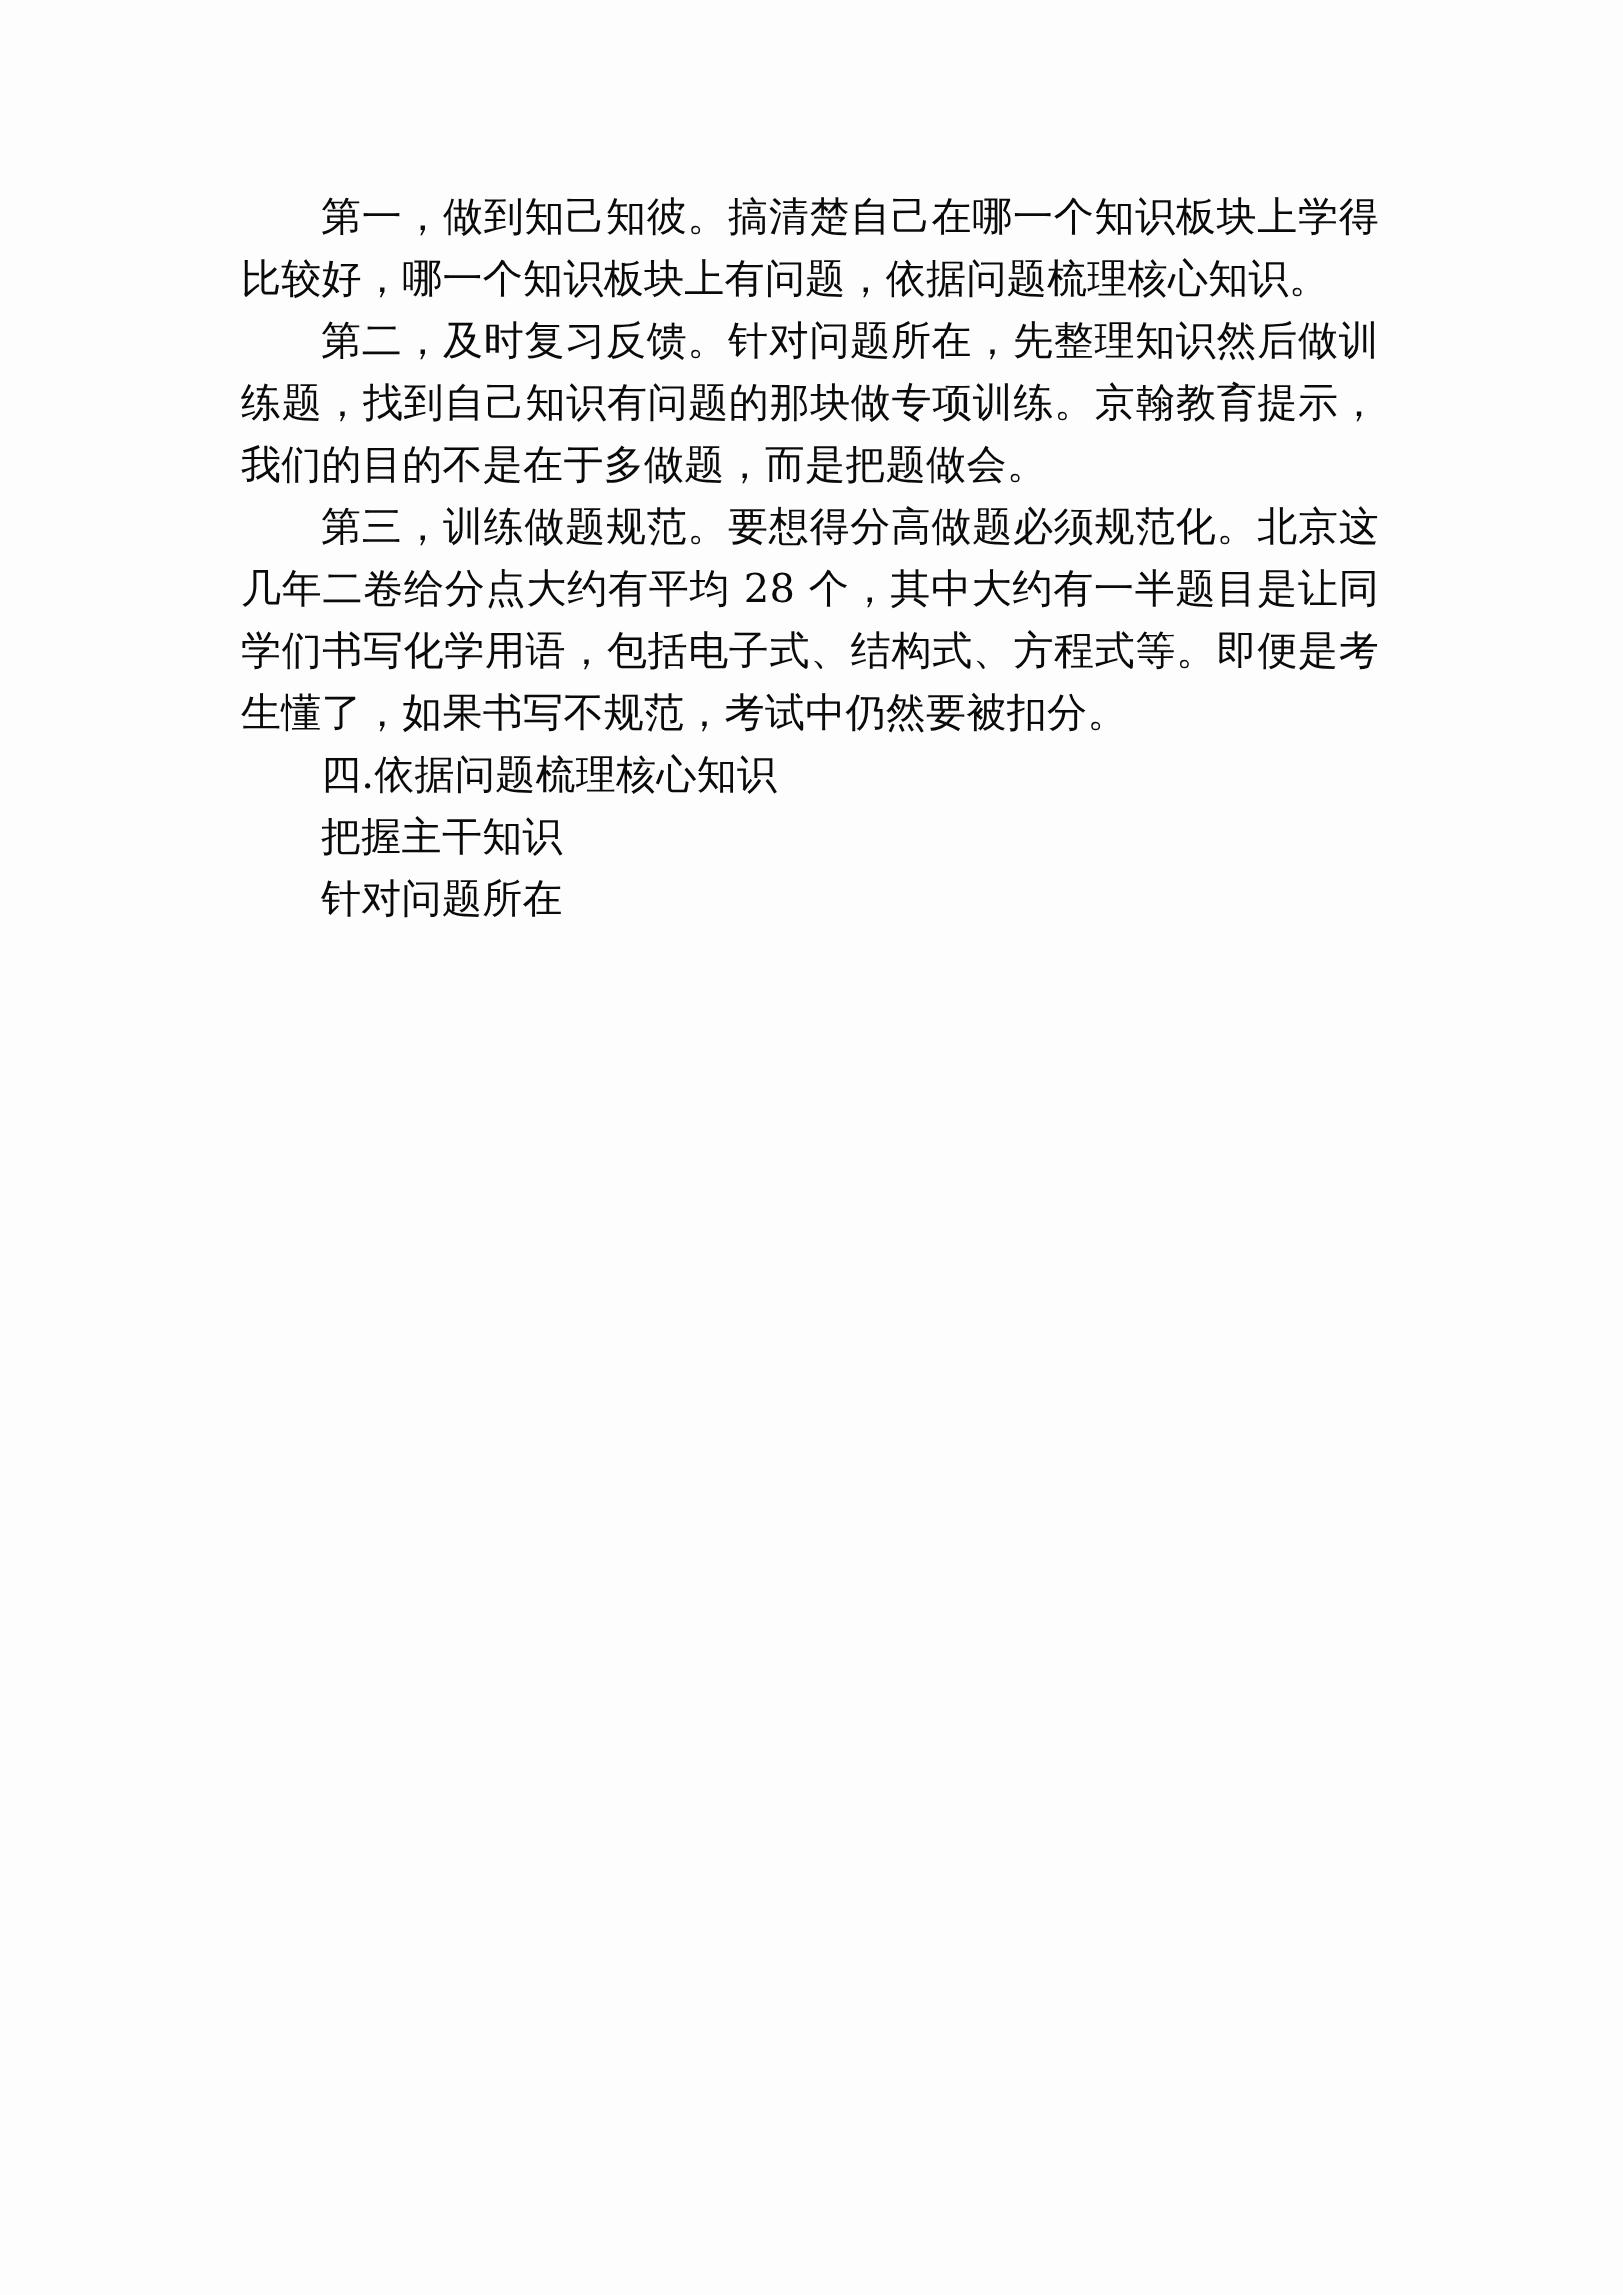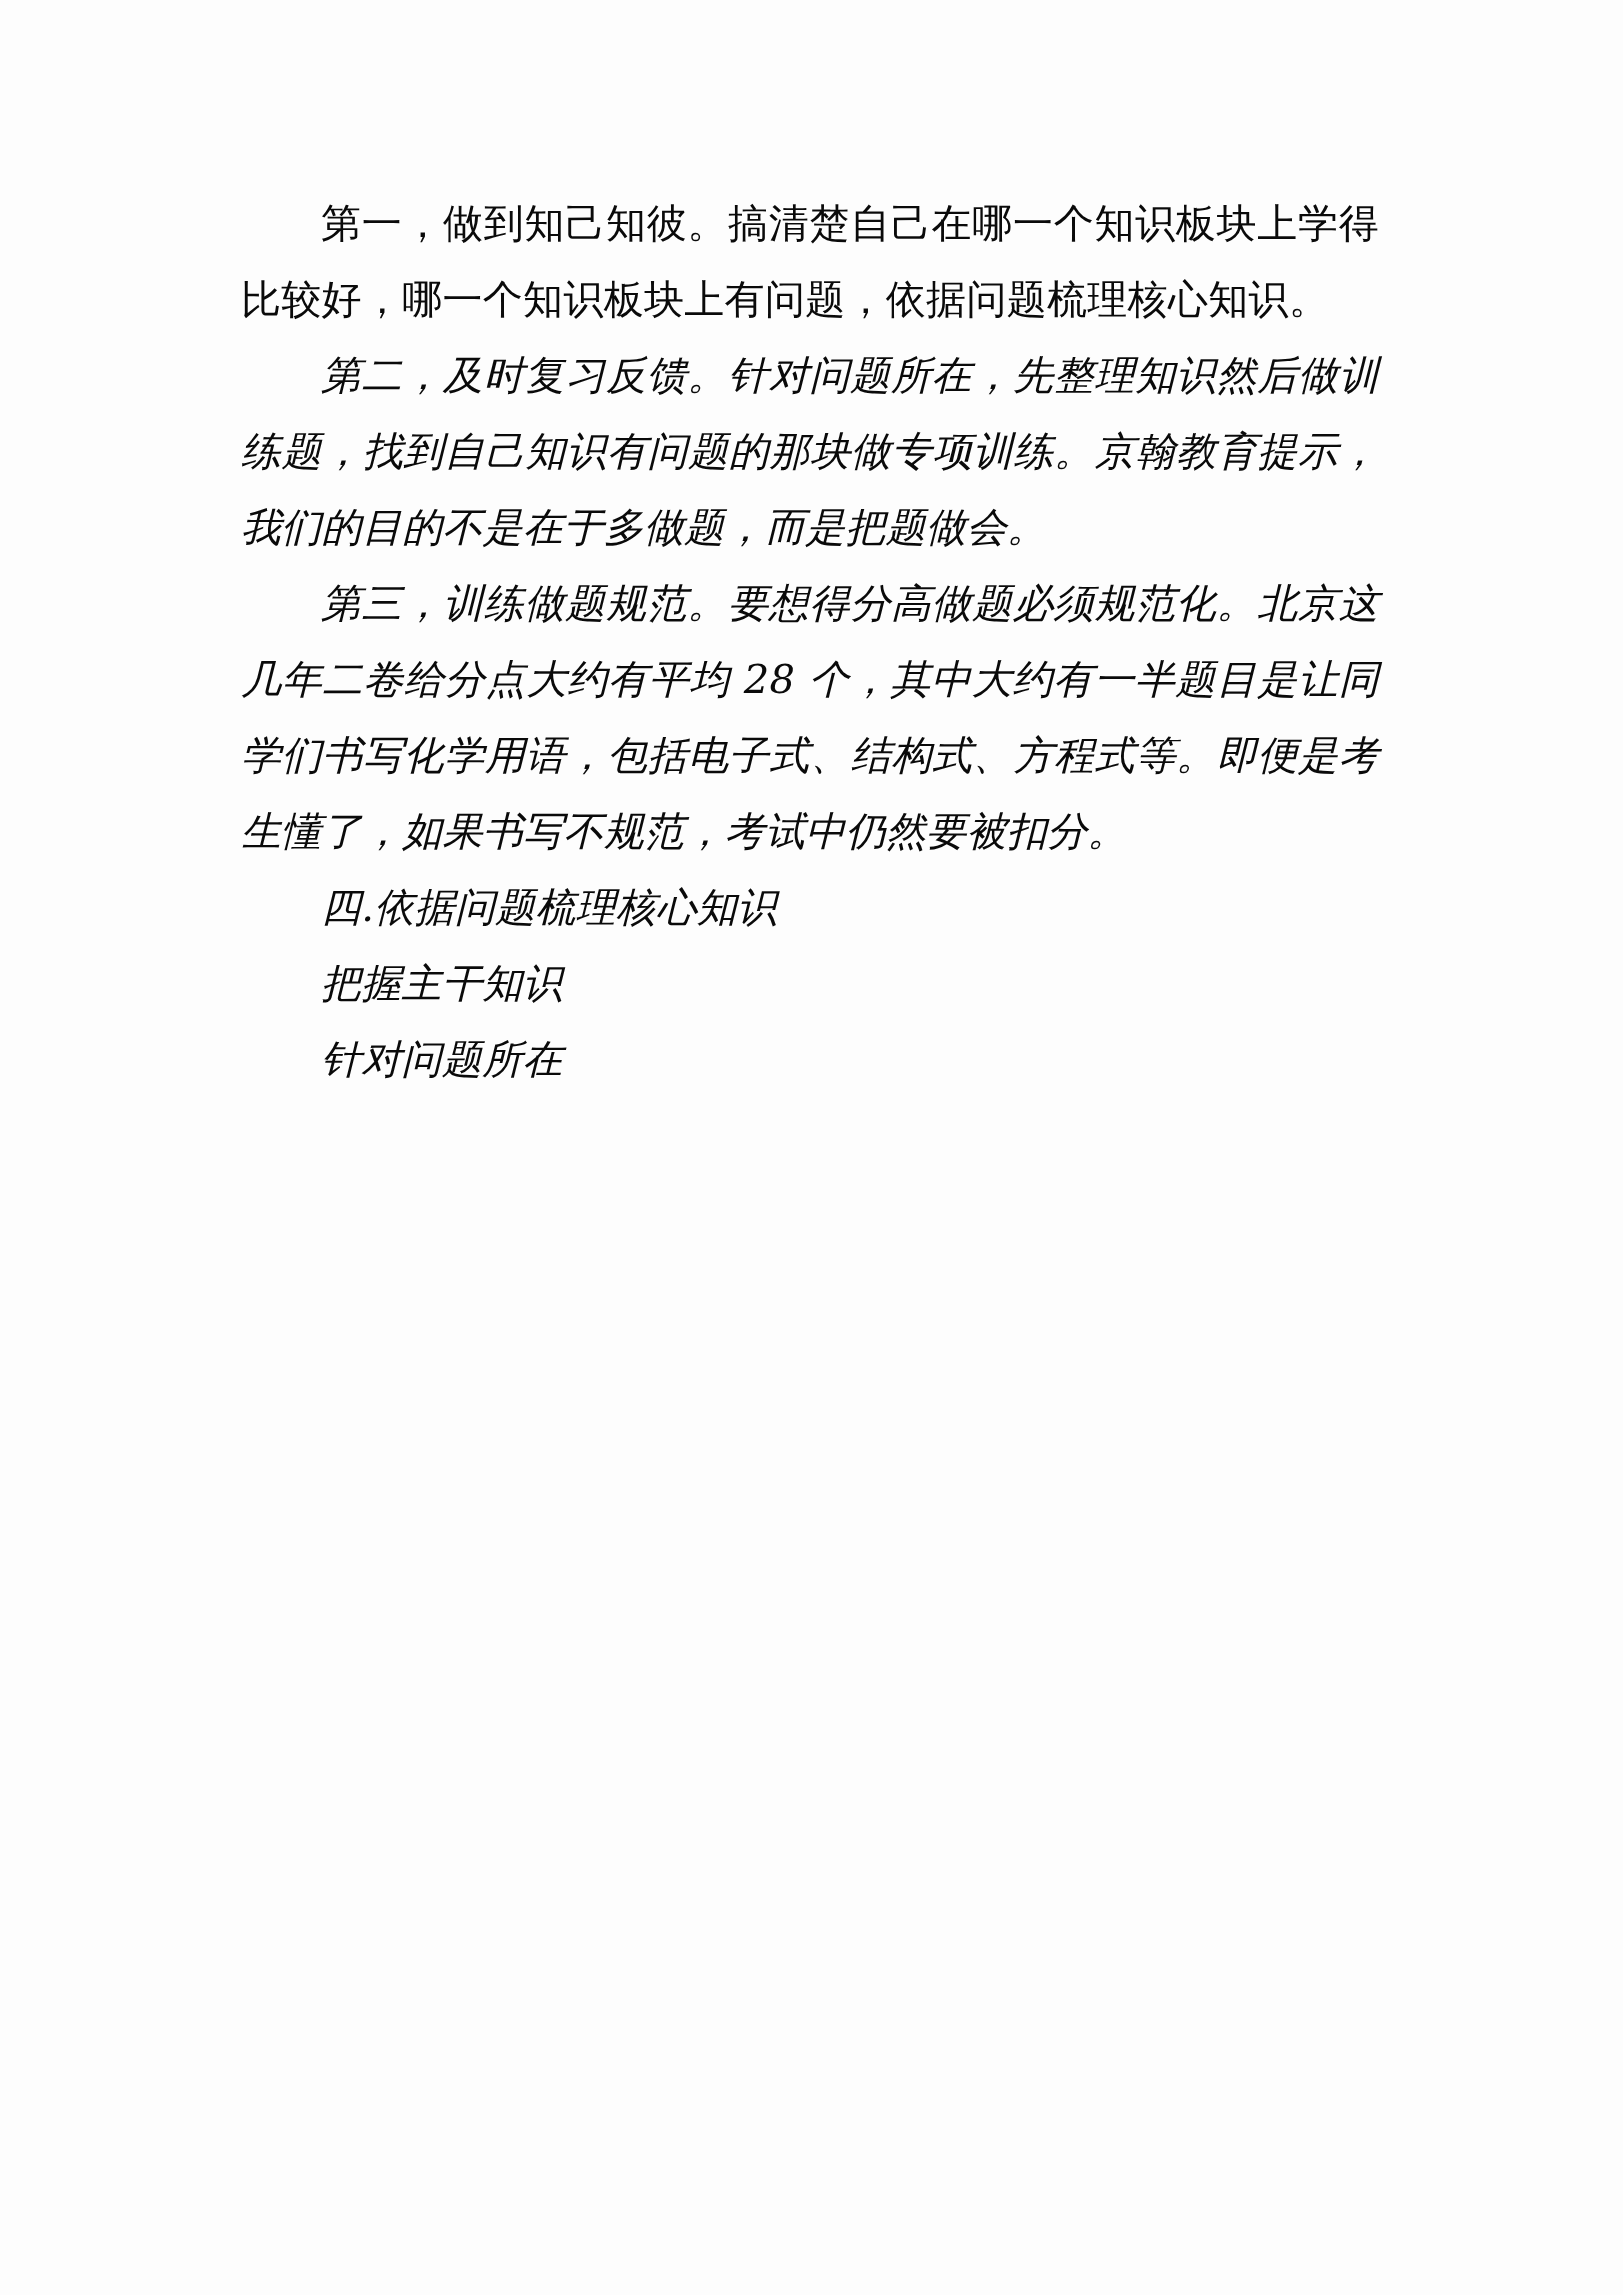--- a/index.html
+++ b/index.html
@@ -26,37 +26,36 @@
   }
   .content {
     position: absolute;
     left: 241px;
     top: 185px;
     width: 1138px;
   }
   p.para {
     margin: 0 0 0 0;
     font-size: 40px;
-    line-height: 76px;
+    line-height: 62px;
     text-align: justify;
     text-justify: inter-ideograph;
     letter-spacing: 0.3px;
     font-family: "DejaVu Serif", "Liberation Serif", serif;
     font-weight: 400;
     color: #0a0a0a;
   }
   p.indent {
     text-indent: 80px;
   }
   p.heading {
     text-indent: 80px;
   }
   .doc-body > p + p {
     margin-top: 0;
-    font-style: italic;
   }
 </style>
 </head>
 <body>
 
 <div class="page">
   <div class="content doc-body">
     <p class="para indent">第一，做到知己知彼。搞清楚自己在哪一个知识板块上学得比较好，哪一个知识板块上有问题，依据问题梳理核心知识。</p>
     <p class="para indent">第二，及时复习反馈。针对问题所在，先整理知识然后做训练题，找到自己知识有问题的那块做专项训练。京翰教育提示，我们的目的不是在于多做题，而是把题做会。</p>
     <p class="para indent">第三，训练做题规范。要想得分高做题必须规范化。北京这几年二卷给分点大约有平均 28 个，其中大约有一半题目是让同学们书写化学用语，包括电子式、结构式、方程式等。即便是考生懂了，如果书写不规范，考试中仍然要被扣分。</p>

